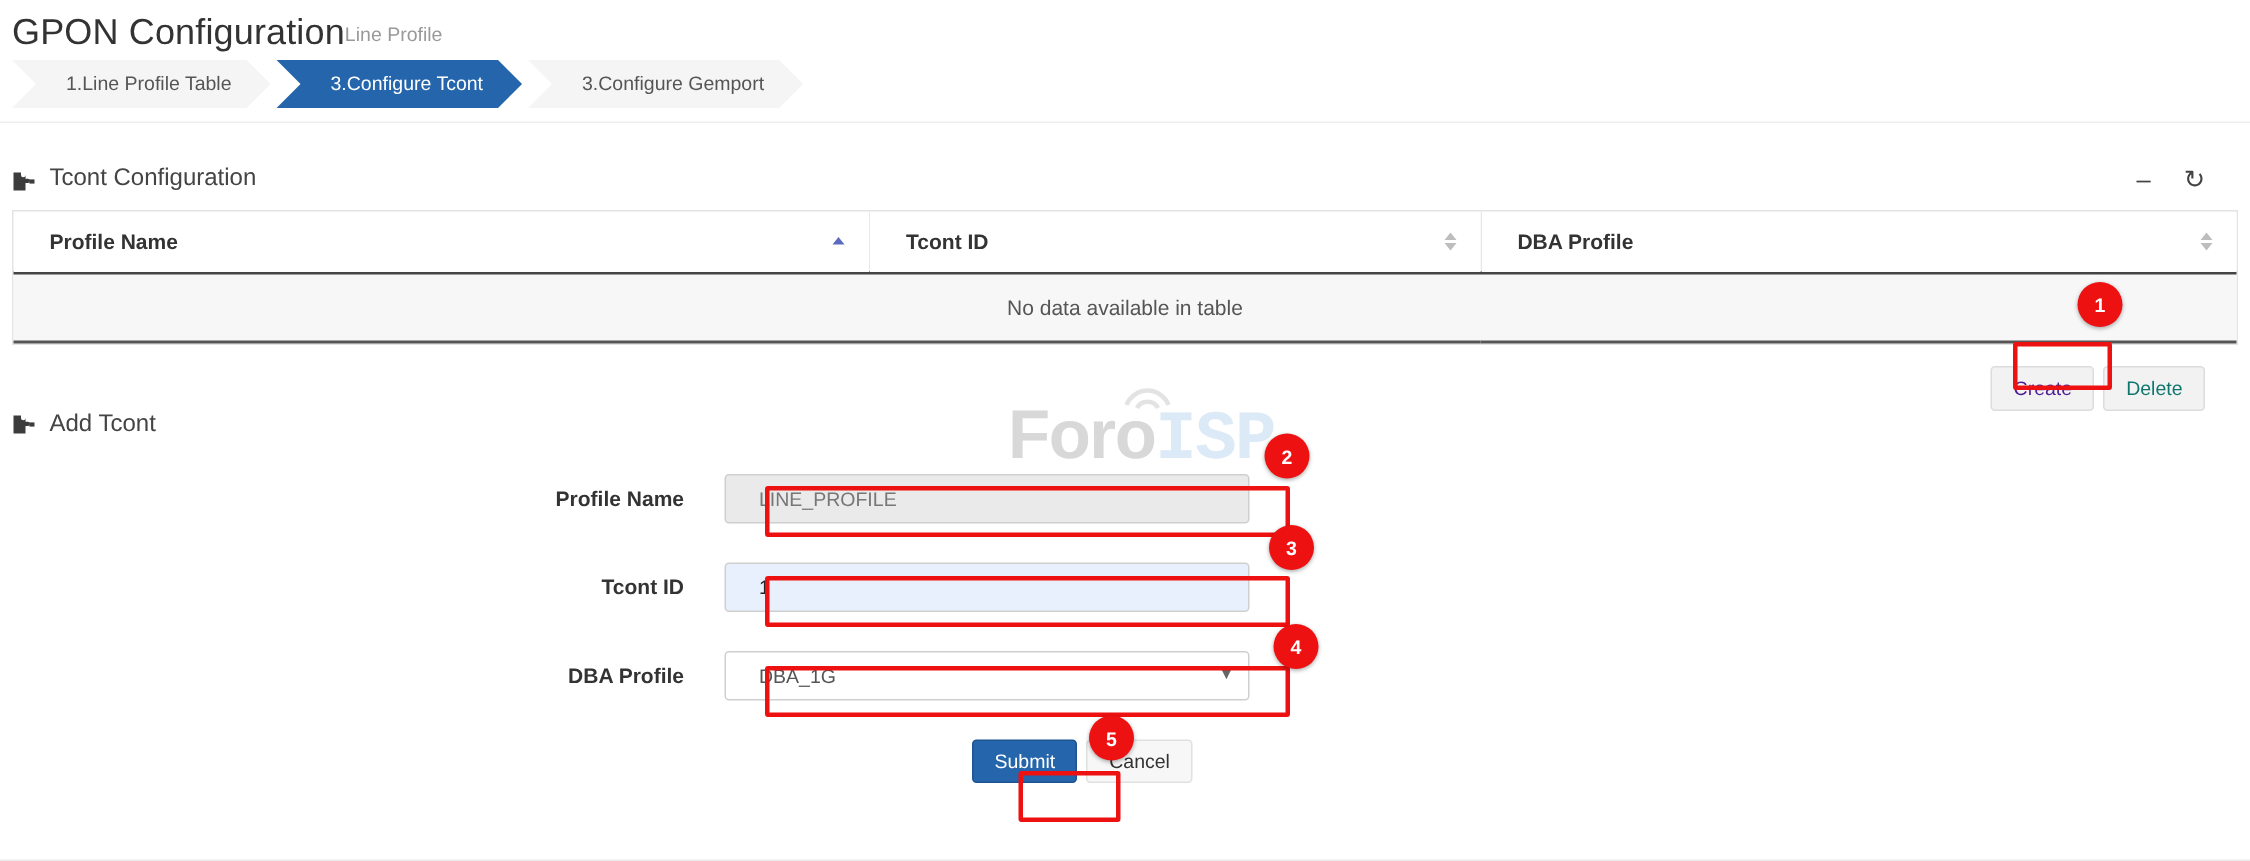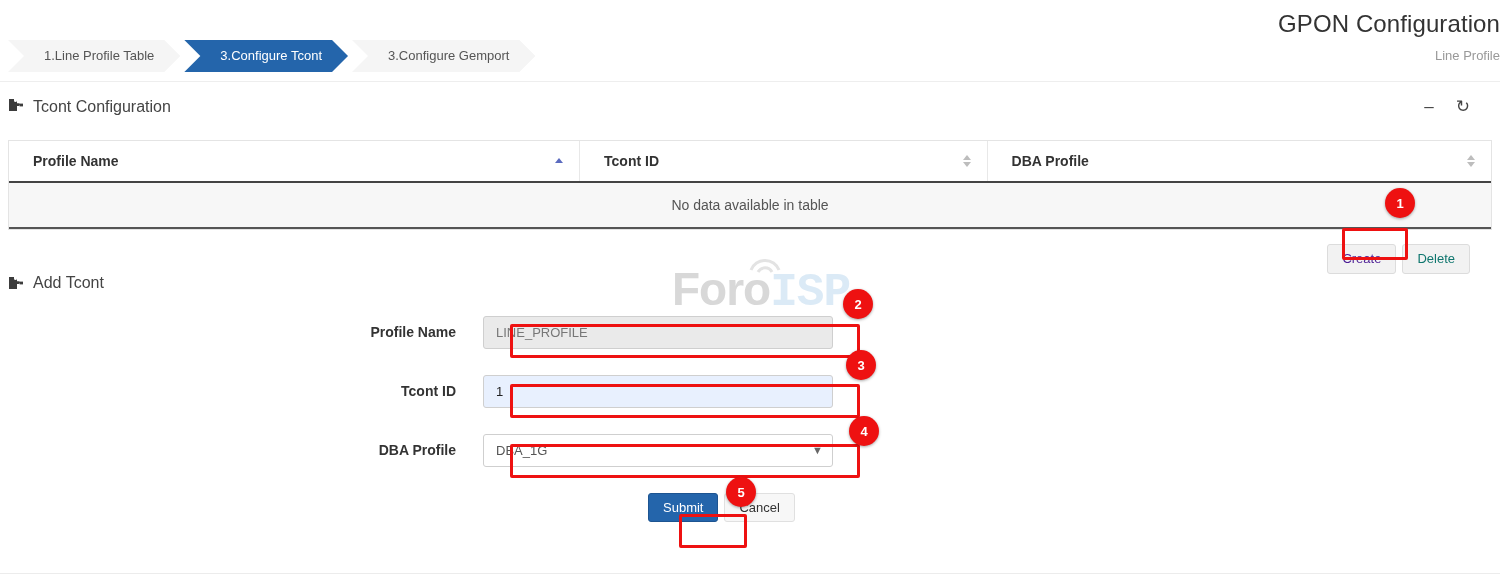--- a/index.html
+++ b/index.html
@@ -15,25 +15,23 @@
     font-size: 14px;
     color: #333333;
     overflow: hidden;
     position: relative;
   }
 
   
   .page-header {
     padding: 10px 0 0 8px;
     display: flex;
-    align-items: flex-end;
-    gap: 10px;
+    align-items: center;
     height: 34px;
     box-sizing: border-box;
-    flex-direction: column;
   }
   .page-title {
     font-size: 24px;
     font-weight: 400;
     color: #333333;
     letter-spacing: 0.1px;
   }
   .page-subtitle {
     font-size: 13px;
     color: #999999;
@@ -75,21 +73,21 @@
     color: #ffffff;
   }
 
   
   .panel {
     margin-top: 16px;
     padding: 0 8px;
   }
   .panel-head {
     display: flex;
-    align-items: flex-start;
+    align-items: flex-end;
     height: 30px;
     position: relative;
   }
   .panel-head-title {
     font-size: 16px;
     color: #444444;
     font-weight: 400;
   }
   .pz-icon {
     display: inline-block;
@@ -230,21 +228,21 @@
     box-sizing: border-box;
     font-size: 14px;
     font-weight: bold;
     color: #333333;
   }
   .field-slot { position: relative; width: 350px; }
   .inp {
     width: 100%;
     box-sizing: border-box;
     height: 33px;
-    padding: 6px 12px;
+    padding: 6px 22px;
     font-size: 13px;
     font-family: "Liberation Sans", sans-serif;
     border: 1px solid #cfcfcf;
     border-radius: 3px;
     background: #ffffff;
     color: #333333;
   }
   .inp[disabled] {
     background: #eaeaea;
     color: #777777;

